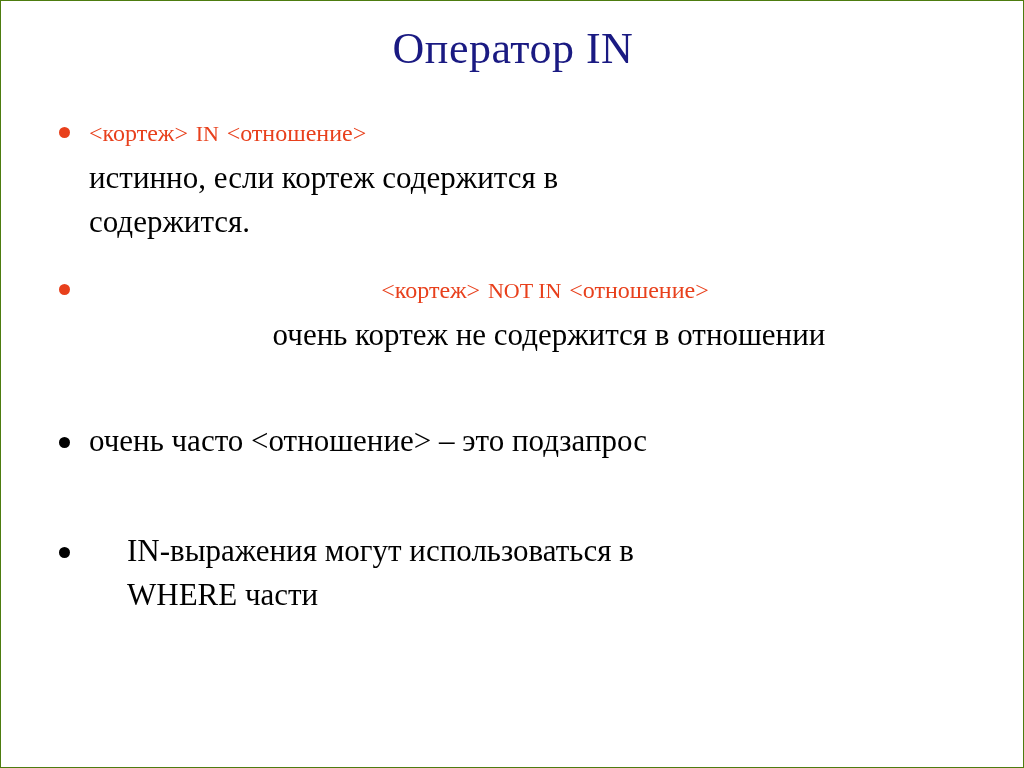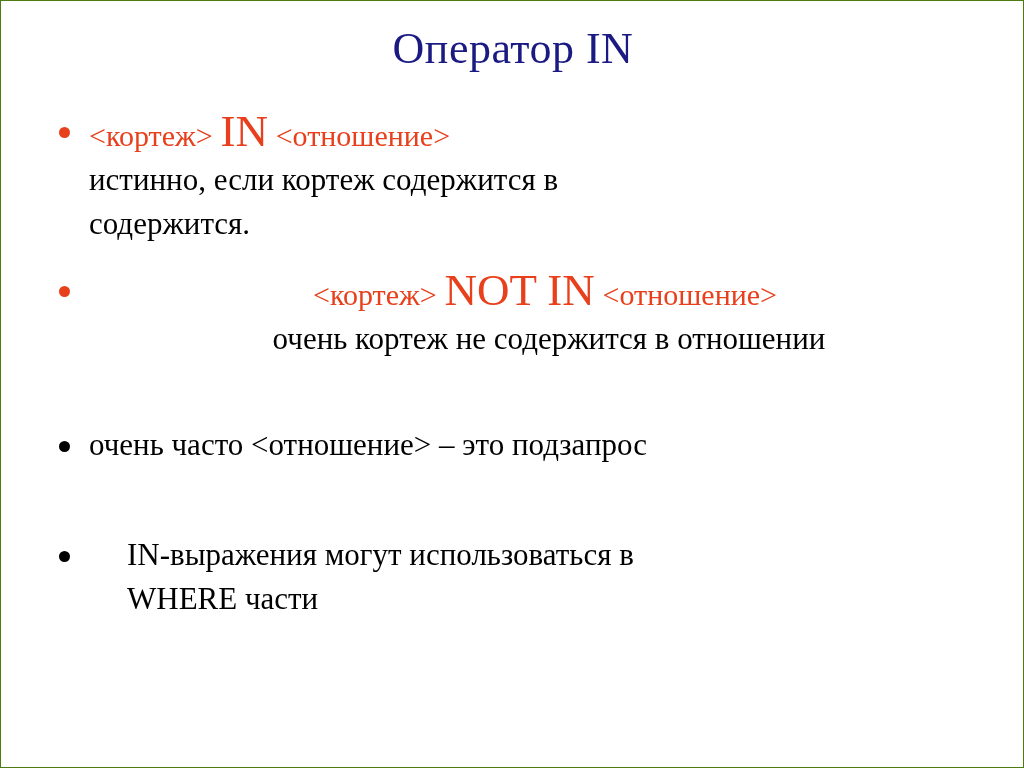--- a/index.html
+++ b/index.html
@@ -80,24 +80,24 @@
     line-height: 44px;
     color: #000000;
   }
 
   .code-line {
     color: #e8401c;
     display: block;
     white-space: nowrap;
   }
   .code-line .kw {
-    font-size: 45px;
+    font-size: 22px;
   }
   .code-line .ph {
-    font-size: 30px;
+    font-size: 24px;
     font-family: Liberation Serif, serif;
   }
 
   .plain-line {
     color: #000000;
     display: block;
   }
 
   
   #bullet-1 { margin-top: 0px; }

